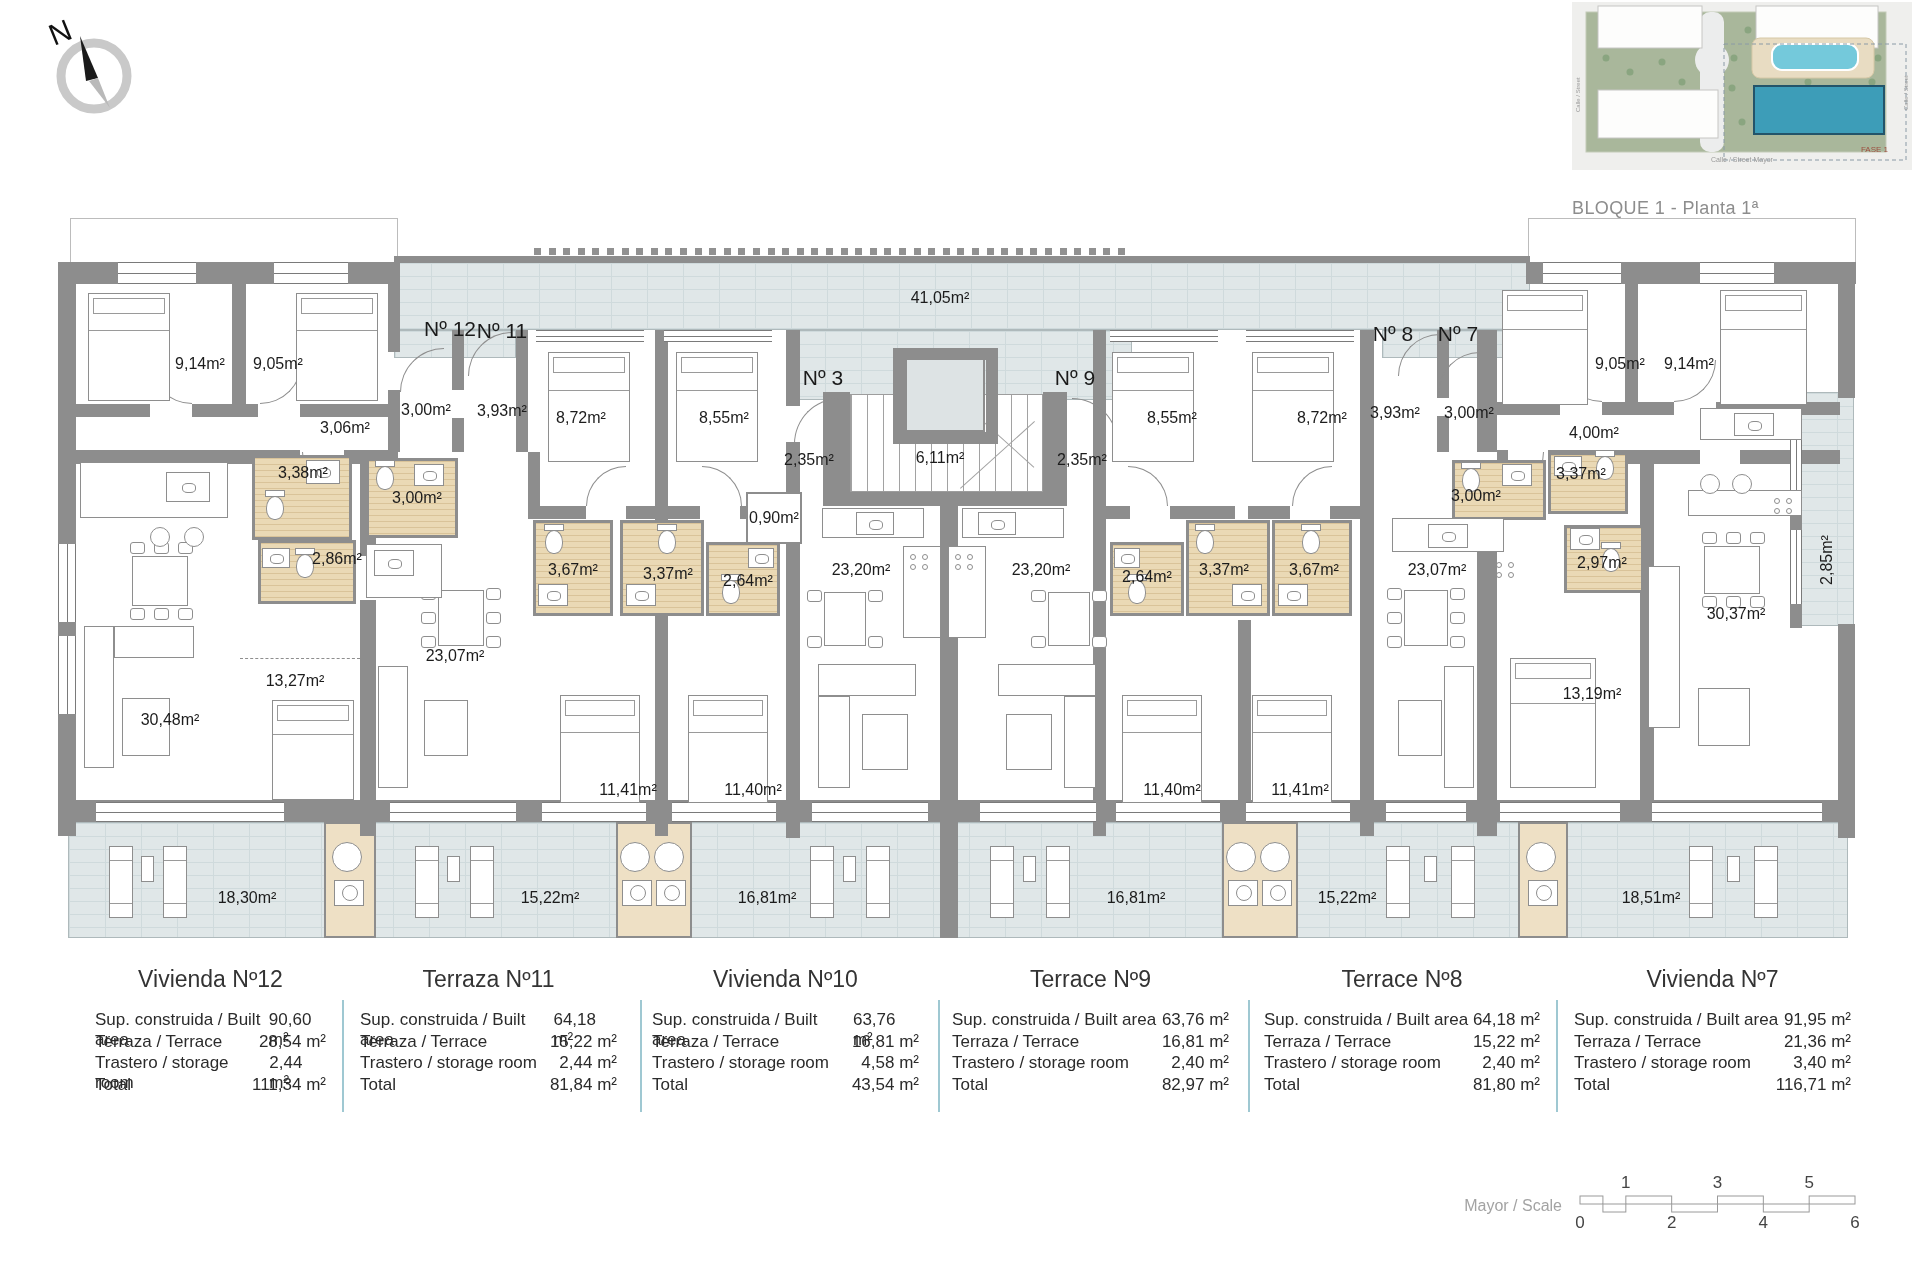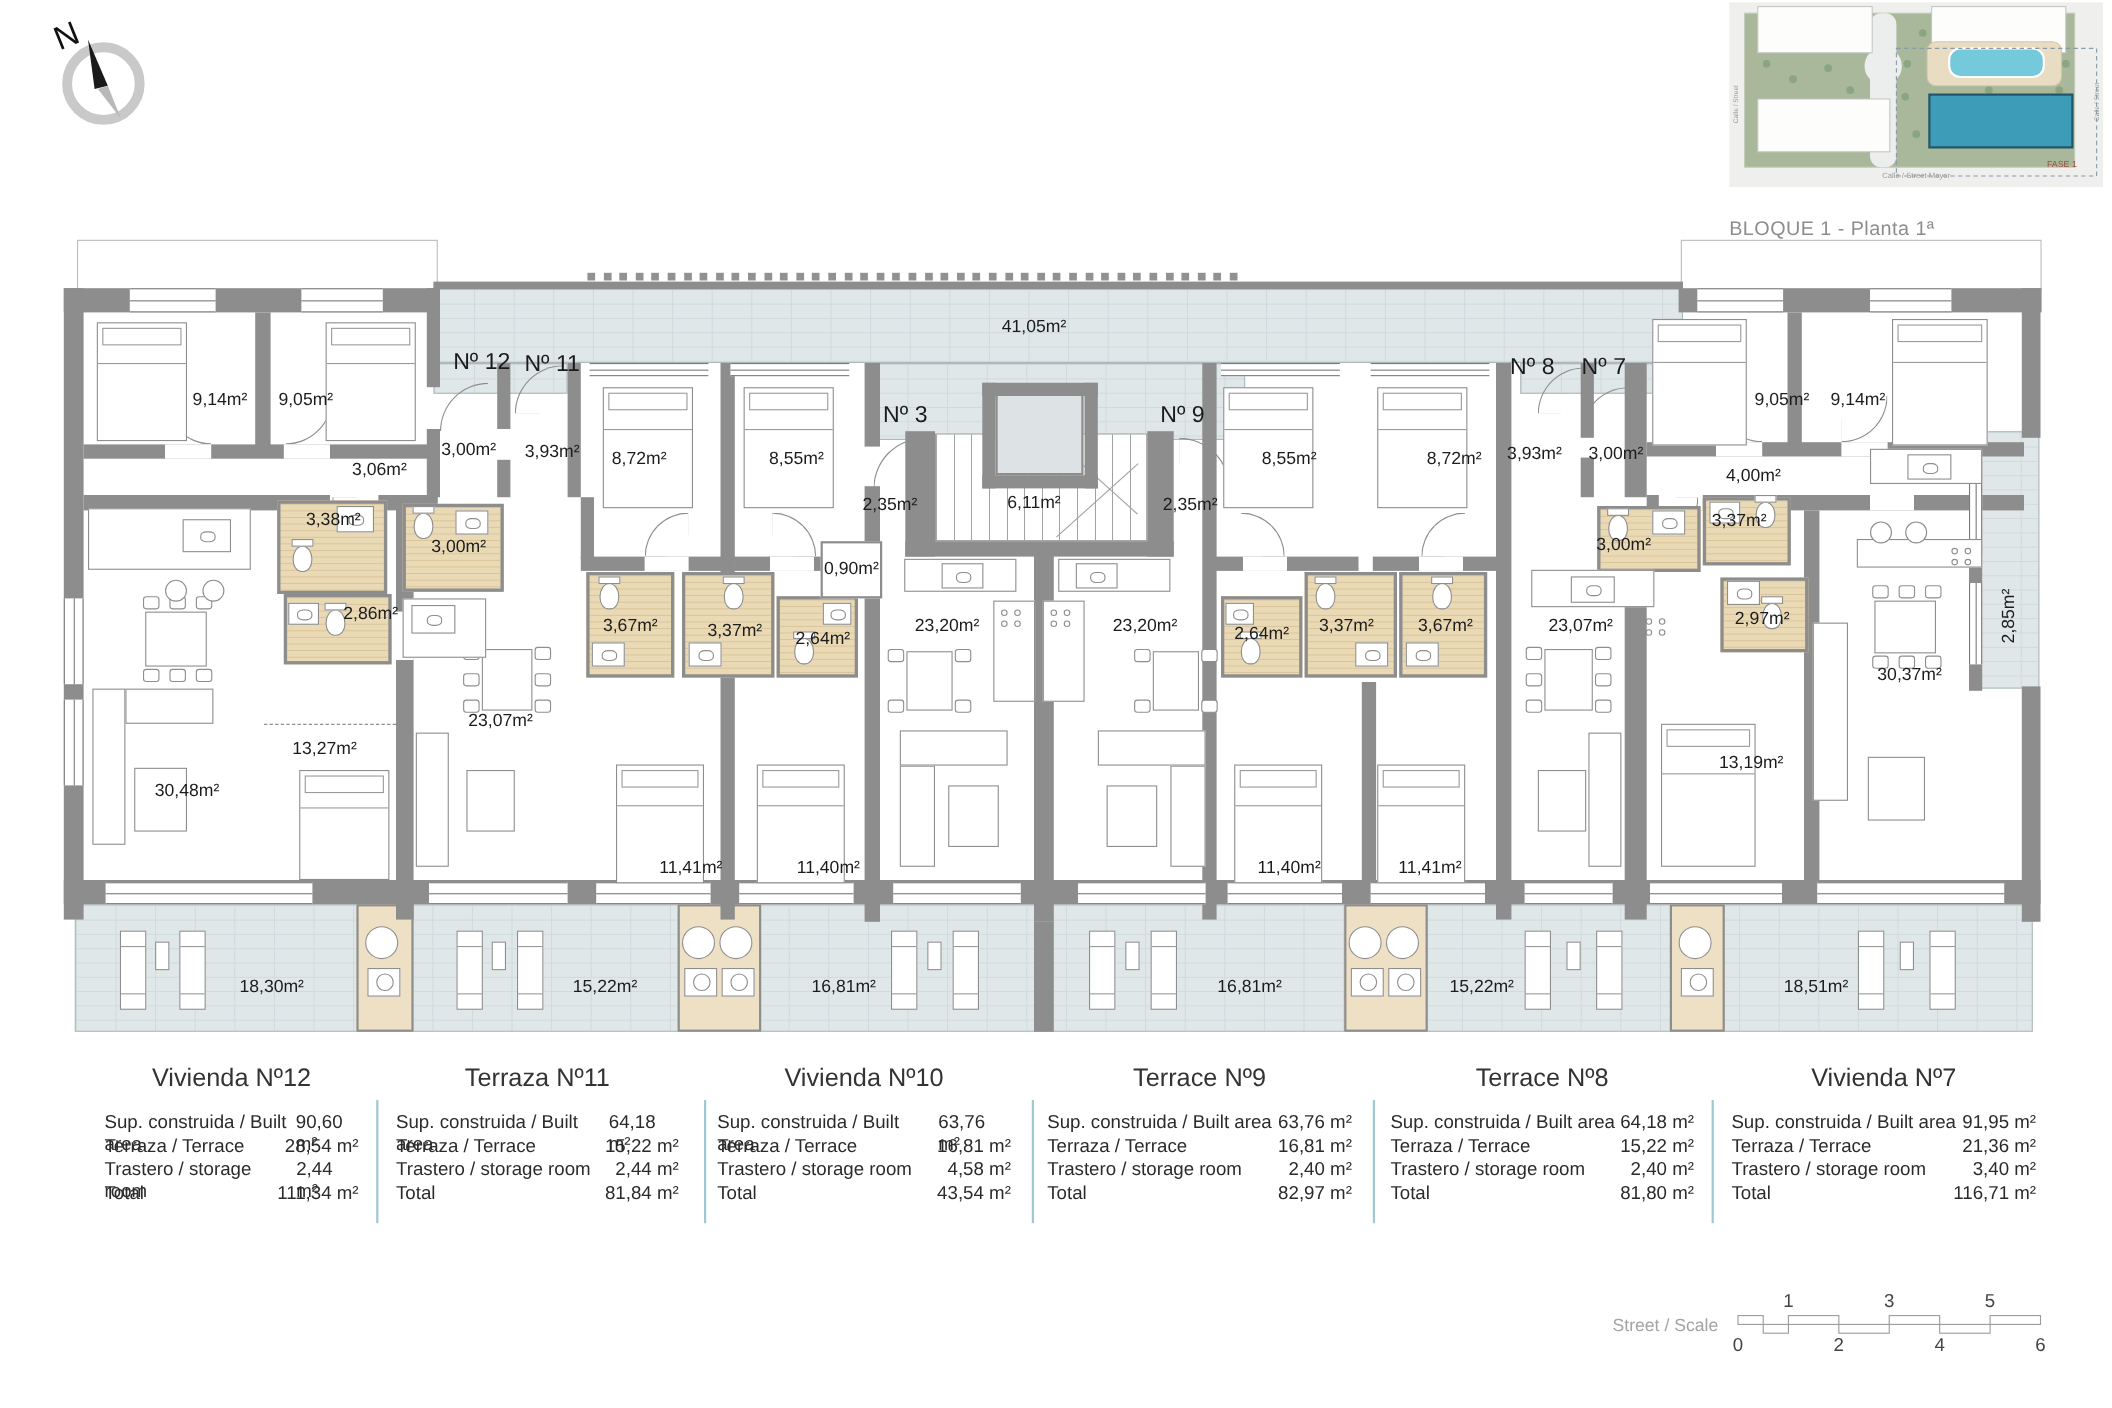--- a/index.html
+++ b/index.html
@@ -603,21 +603,21 @@
       <div class="albl" style="left: 753px; top: 790px;">11,40m²</div>
       <div class="albl" style="left: 1172px; top: 790px;">11,40m²</div>
       <div class="albl" style="left: 1300px; top: 790px;">11,41m²</div>
       <div class="albl" style="left: 1827px; top: 560px; transform: translate(-50%, -50%) rotate(-90deg);">2,85m²</div>
       <div class="albl" style="left: 247px; top: 898px;">18,30m²</div>
       <div class="albl" style="left: 550px; top: 898px;">15,22m²</div>
       <div class="albl" style="left: 767px; top: 898px;">16,81m²</div>
       <div class="albl" style="left: 1136px; top: 898px;">16,81m²</div>
       <div class="albl" style="left: 1347px; top: 898px;">15,22m²</div>
       <div class="albl" style="left: 1651px; top: 898px;">18,51m²</div>
-      <div class="ulbl" style="left: 438px; top: 329px;">Nº 12</div>
+      <div class="ulbl" style="left: 450px; top: 329px;">Nº 12</div>
       <div class="ulbl" style="left: 502px; top: 331px;">Nº 11</div>
       <div class="ulbl" style="left: 823px; top: 378px;">Nº 3</div>
       <div class="ulbl" style="left: 1075px; top: 378px;">Nº 9</div>
       <div class="ulbl" style="left: 1393px; top: 334px;">Nº 8</div>
       <div class="ulbl" style="left: 1458px; top: 334px;">Nº 7</div>
     </div>
 
   <div id="tables">
       <div class="t-title" style="left: 95px; top: 966px; width: 231px;">Vivienda Nº12</div>
       <div class="t-row" style="left: 95px; top: 1010px; width: 231px;">
@@ -721,21 +721,21 @@
         <span>Total</span>
         <span>116,71 m²</span>
       </div>
       <div class="t-div" style="left: 342px; top: 1000px; height: 112px;"></div>
       <div class="t-div" style="left: 640px; top: 1000px; height: 112px;"></div>
       <div class="t-div" style="left: 938px; top: 1000px; height: 112px;"></div>
       <div class="t-div" style="left: 1248px; top: 1000px; height: 112px;"></div>
       <div class="t-div" style="left: 1556px; top: 1000px; height: 112px;"></div>
     </div>
 
-  <div id="scale-label">Street / Scale</div>
+  <div id="scale-label">Mayor / Scale</div>
   <svg id="scalebar" width="300" height="60" viewBox="0 0 300 60" style="position:absolute;left:1572px;top:1172px">
       <rect x="8" y="24" width="22.916666666666668" height="8" fill="#fff" stroke="#9a9a9a"></rect>
       <rect x="53.833333333333336" y="24" width="45.833333333333336" height="8" fill="#fff" stroke="#9a9a9a"></rect>
       <rect x="145.5" y="24" width="45.833333333333336" height="8" fill="#fff" stroke="#9a9a9a"></rect>
       <rect x="237.16666666666669" y="24" width="45.833333333333336" height="8" fill="#fff" stroke="#9a9a9a"></rect>
       <rect x="30.916666666666668" y="32" width="22.916666666666668" height="8" fill="#fff" stroke="#9a9a9a"></rect>
       <rect x="99.66666666666667" y="32" width="45.833333333333336" height="8" fill="#fff" stroke="#9a9a9a"></rect>
       <rect x="191.33333333333334" y="32" width="45.833333333333336" height="8" fill="#fff" stroke="#9a9a9a"></rect>
       <text x="53.833333333333336" y="16" font-size="17" fill="#444" text-anchor="middle">1</text>
       <text x="145.5" y="16" font-size="17" fill="#444" text-anchor="middle">3</text>

